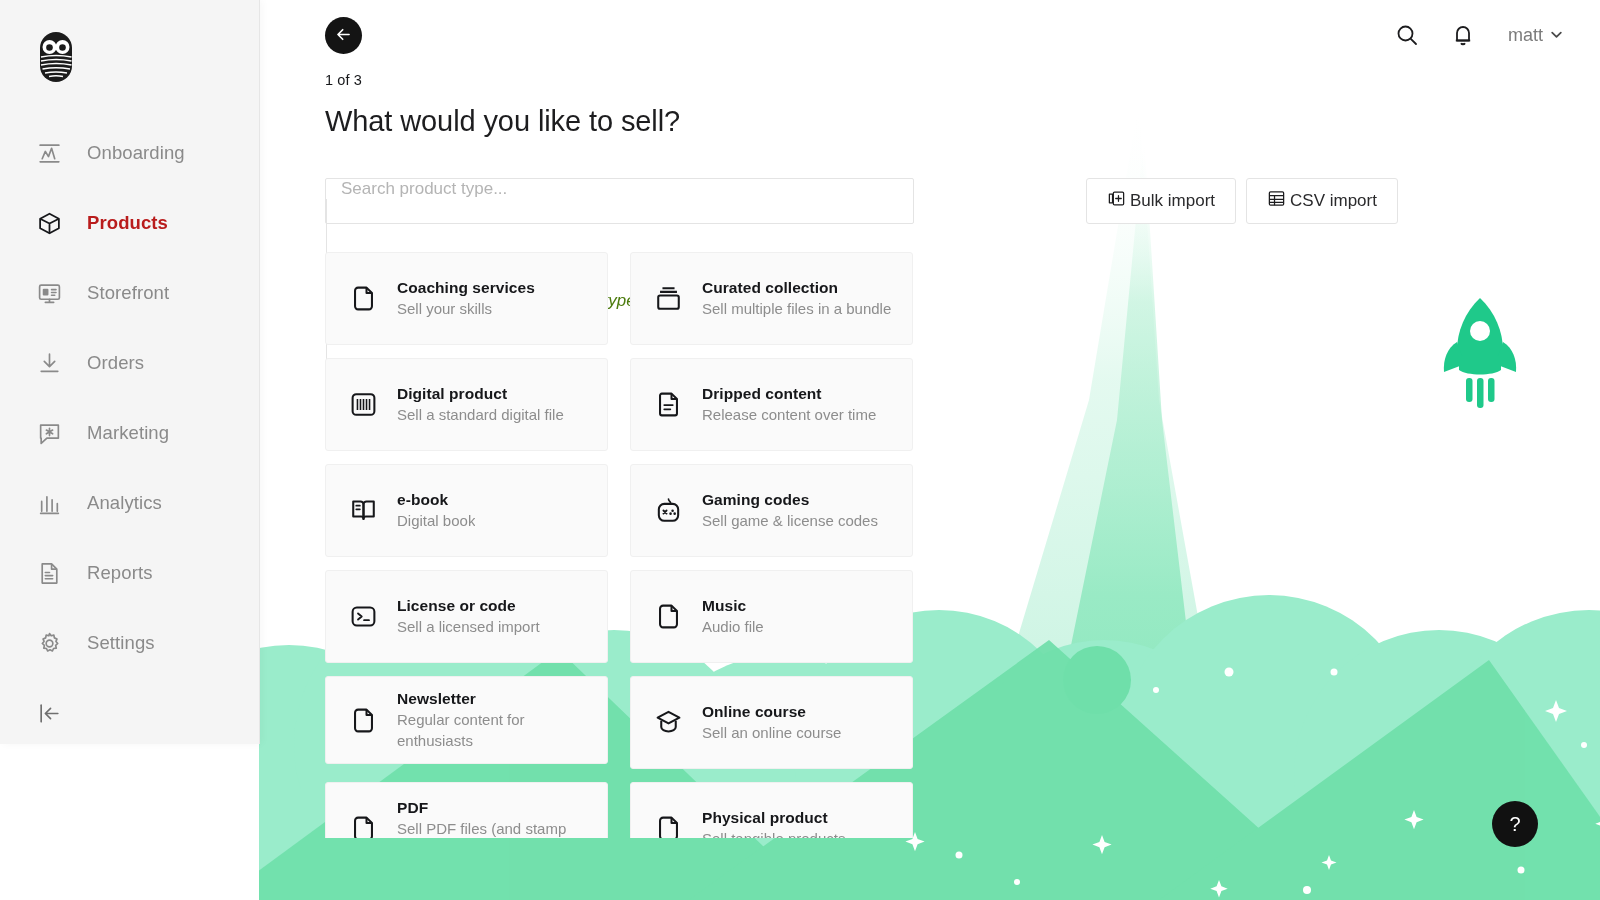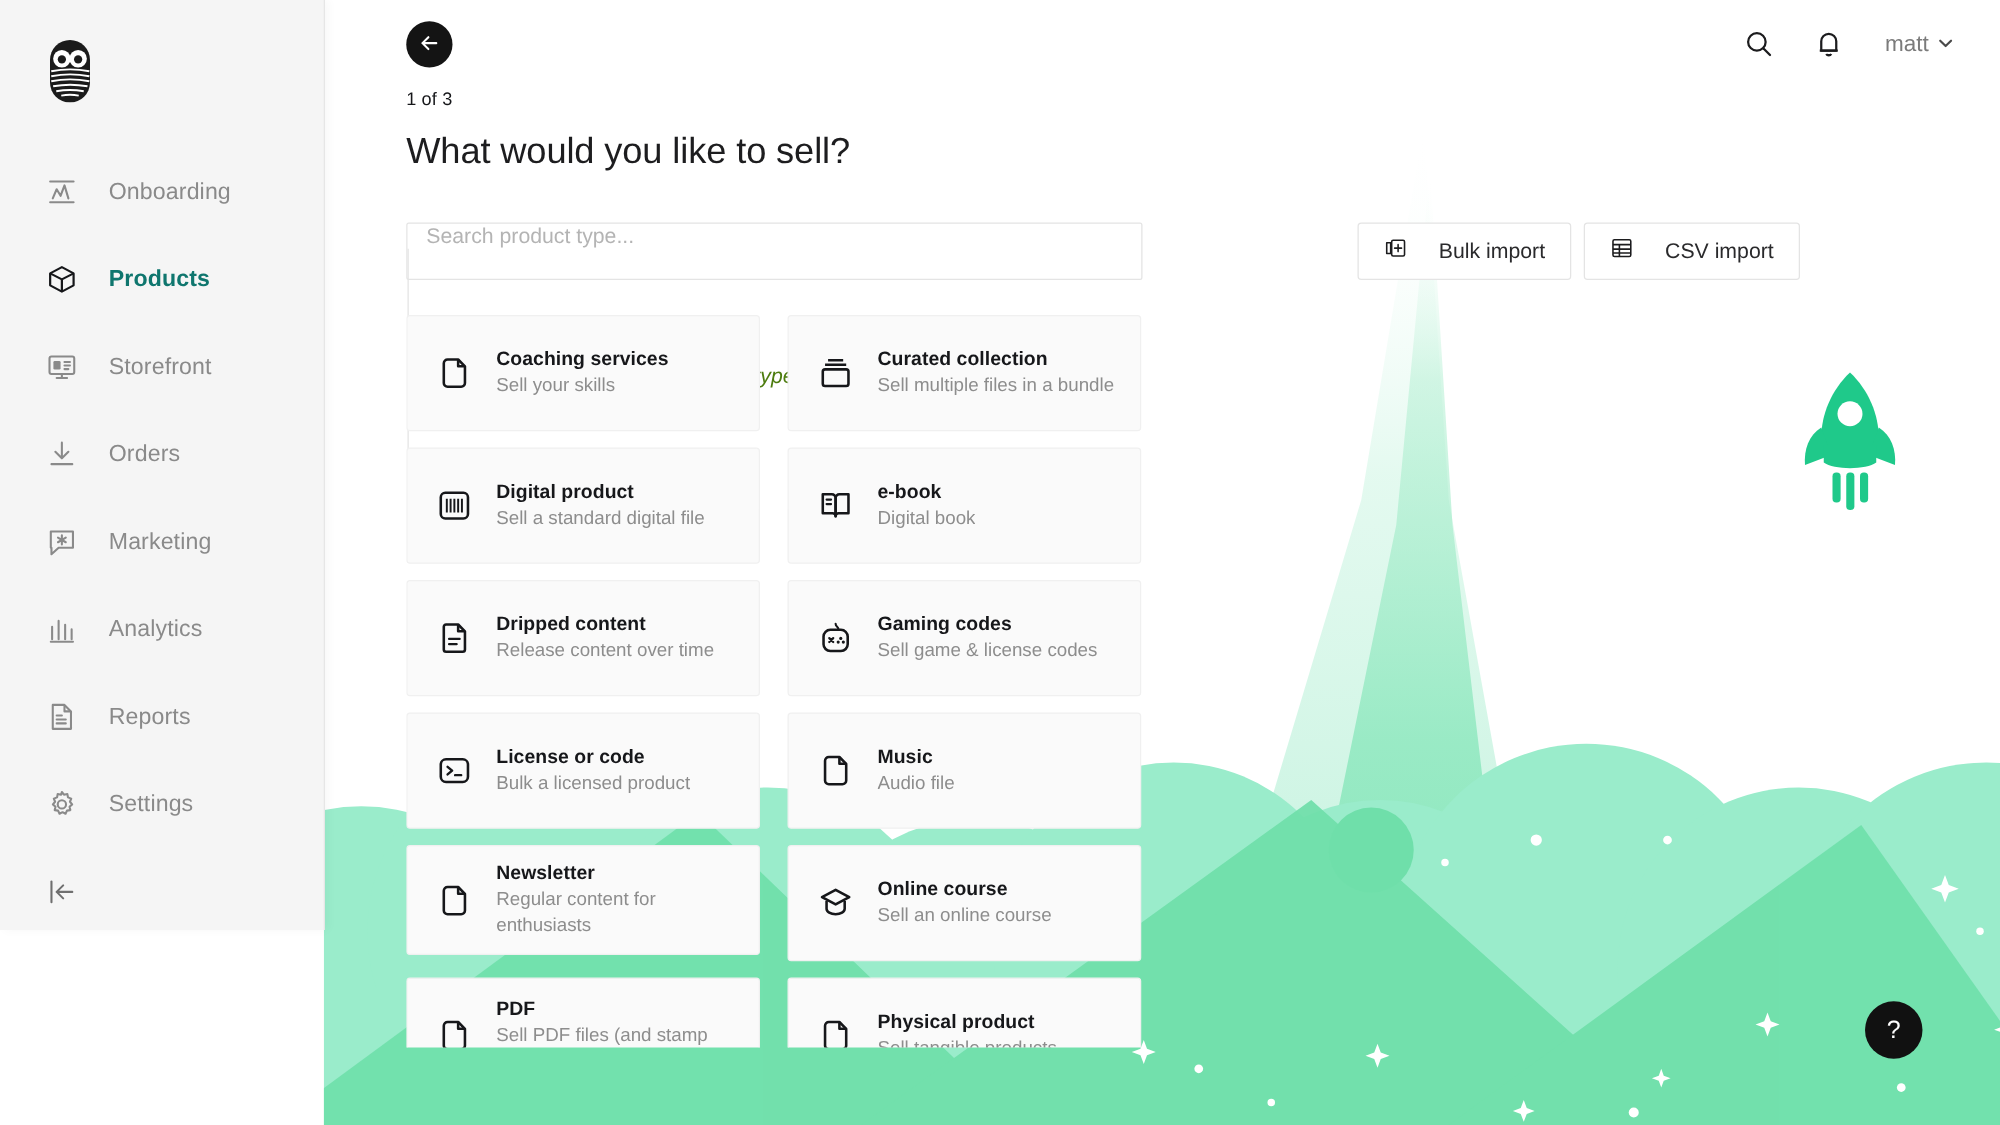--- a/index.html
+++ b/index.html
@@ -35,21 +35,21 @@
     font-size: 18.5px;
     letter-spacing: .1px;
   }
   .nav-item .ico {
     width: 30px; height: 30px;
     display: flex; align-items: center; justify-content: center;
     flex: 0 0 30px;
     margin-right: 23px;
   }
   .nav-item .ico svg { display: block; }
-  .nav-item.active { color: #0f766e; font-weight: 600; }
+  .nav-item.active { color: #b91c1c; font-weight: 600; }
   .nav-item.active .ico svg { stroke: #16171a; }
   .nav-collapse {
     display: flex; align-items: center;
     height: 70px; padding-left: 0; cursor: pointer;
   }
   .nav-collapse .ico {
     width: 30px; height: 30px; margin-right: 23px;
     display: flex; align-items: center; justify-content: center;
   }
 
@@ -158,21 +158,21 @@
 
   
   .import-group {
     position: absolute;
     left: 761px; top: 0;
     display: flex; gap: 10px;
   }
   .import-btn {
     height: 46px;
     display: flex; align-items: center;
-    gap: 25px;
+    gap: 4px;
     padding: 0 20px;
     border: 1px solid #e4e4e4;
     background: #fff;
     border-radius: 3px;
     cursor: pointer;
     font-size: 17px;
     color: #2a2a2c;
     font-family: "Liberation Sans", sans-serif;
     white-space: nowrap;
   }
@@ -547,42 +547,42 @@
             </span>
             <div class="card-text">
               <div class="card-title">Digital product</div>
               <div class="card-sub">Sell a standard digital file</div>
             </div>
           </div>
 
           <div class="card">
             <span class="card-ico">
               <svg width="29" height="29" viewBox="0 0 24 24" fill="none" stroke="#16171a" stroke-width="1.7" stroke-linejoin="round">
+                <path d="M14.5 3H6.5A1.5 1.5 0 0 0 5 4.5v15A1.5 1.5 0 0 0 6.5 21h11a1.5 1.5 0 0 0 1.5-1.5V7.5z"></path>
+                <path d="M14.5 3v4.5H19"></path>
+                <path d="M8.5 12.5h7M8.5 16h5" stroke-linecap="round" stroke-width="1.5"></path>
+              </svg>
+            </span>
+            <div class="card-text">
+              <div class="card-title">Dripped content</div>
+              <div class="card-sub">Release content over time</div>
+            </div>
+          </div>
+
+          <div class="card">
+            <span class="card-ico">
+              <svg width="29" height="29" viewBox="0 0 24 24" fill="none" stroke="#16171a" stroke-width="1.7" stroke-linejoin="round">
                 <path d="M3.5 4.5h6A2.5 2.5 0 0 1 12 7v12a2 2 0 0 0-2-2H3.5z"></path>
                 <path d="M20.5 4.5h-6A2.5 2.5 0 0 0 12 7v12a2 2 0 0 1 2-2h6.5z"></path>
                 <path d="M6 8h3M6 11h3" stroke-linecap="round" stroke-width="1.4"></path>
               </svg>
             </span>
             <div class="card-text">
               <div class="card-title">e-book</div>
               <div class="card-sub">Digital book</div>
-            </div>
-          </div>
-
-          <div class="card">
-            <span class="card-ico">
-              <svg width="29" height="29" viewBox="0 0 24 24" fill="none" stroke="#16171a" stroke-width="1.7" stroke-linejoin="round">
-                <path d="M14.5 3H6.5A1.5 1.5 0 0 0 5 4.5v15A1.5 1.5 0 0 0 6.5 21h11a1.5 1.5 0 0 0 1.5-1.5V7.5z"></path>
-                <path d="M14.5 3v4.5H19"></path>
-                <path d="M8.5 12.5h7M8.5 16h5" stroke-linecap="round" stroke-width="1.5"></path>
-              </svg>
-            </span>
-            <div class="card-text">
-              <div class="card-title">Dripped content</div>
-              <div class="card-sub">Release content over time</div>
             </div>
           </div>
 
           <div class="card">
             <span class="card-ico">
               <svg width="29" height="29" viewBox="0 0 24 24" fill="none" stroke="#16171a" stroke-width="1.7" stroke-linejoin="round">
                 <path d="M12 2.5c0 2 1.8 2 1.8 3.5" stroke-linecap="round" stroke-width="1.4"></path>
                 <rect x="4" y="6.5" width="16" height="14" rx="4.5"></rect>
                 <path d="M7.8 12l2.6 2.6M10.4 12l-2.6 2.6" stroke-linecap="round" stroke-width="1.5"></path>
                 <circle cx="15.4" cy="12.2" r="1.05" fill="#16171a" stroke="none"></circle>
@@ -598,21 +598,21 @@
 
           <div class="card">
             <span class="card-ico">
               <svg width="29" height="29" viewBox="0 0 24 24" fill="none" stroke="#16171a" stroke-width="1.7" stroke-linejoin="round">
                 <rect x="3" y="4.5" width="18" height="15" rx="3.5"></rect>
                 <path d="M7.5 9.5 10.5 12l-3 2.5M12.5 15h4" stroke-linecap="round" stroke-width="1.6"></path>
               </svg>
             </span>
             <div class="card-text">
               <div class="card-title">License or code</div>
-              <div class="card-sub">Bulk a licensed product</div>
+              <div class="card-sub">Sell a licensed import</div>
             </div>
           </div>
 
           <div class="card">
             <span class="card-ico">
               <svg width="29" height="29" viewBox="0 0 24 24" fill="none" stroke="#16171a" stroke-width="1.7" stroke-linejoin="round">
                 <path d="M14.5 3H7.5A2.5 2.5 0 0 0 5 5.5v13A2.5 2.5 0 0 0 7.5 21h9a2.5 2.5 0 0 0 2.5-2.5V7.5z"></path>
                 <path d="M14.5 3v4.5H19"></path>
               </svg>
             </span>

